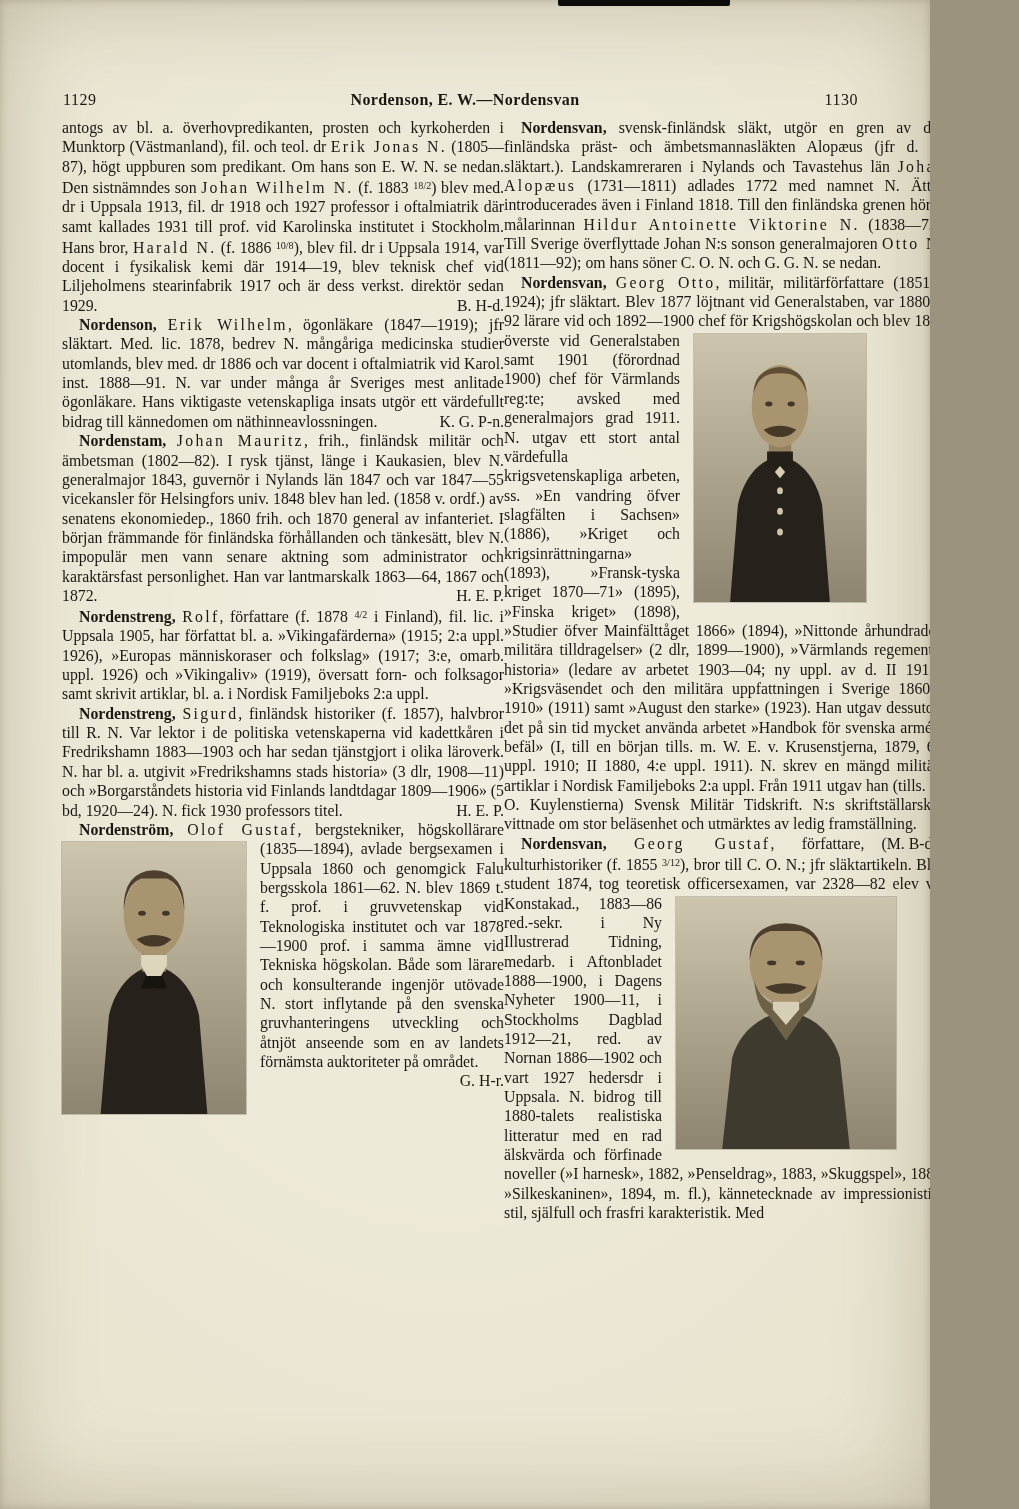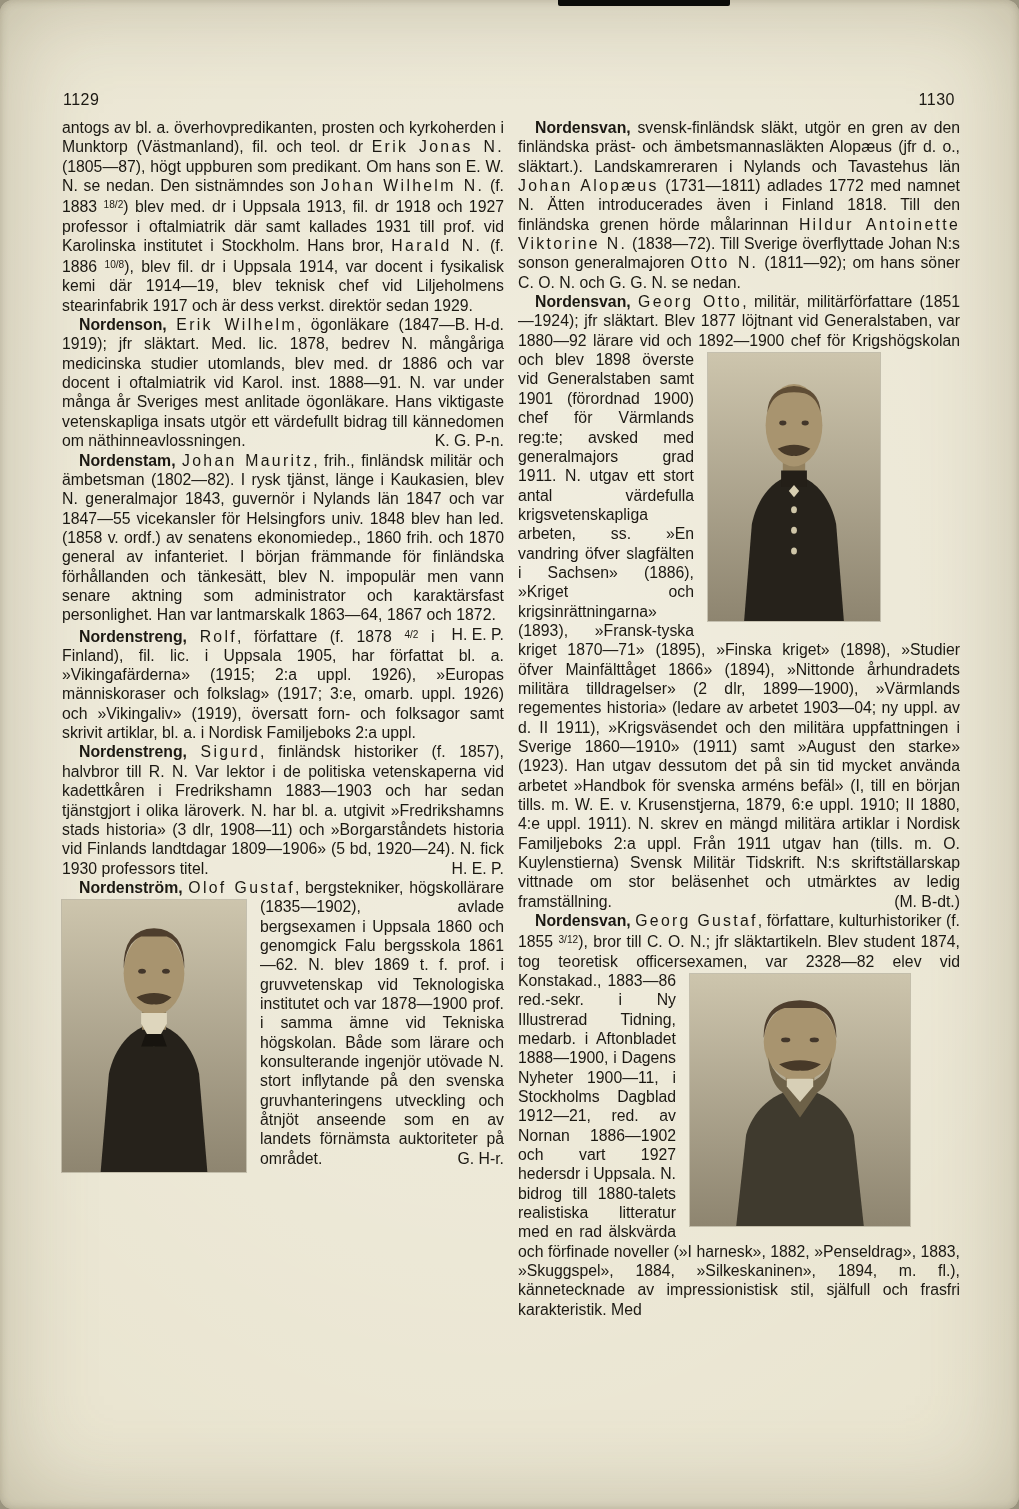--- a/index.html
+++ b/index.html
@@ -5,38 +5,37 @@
   :root{
     --paper:#e9e4cf;
     --ink:#1b1812;
     --ph-light:#cdc5ad;
     --ph-dark:#8e8570;
   }
   *{box-sizing:border-box;}
   html,body{margin:0;padding:0;}
   body{background:#9a947f;width:1019px;}
   .page{
-    position:relative;width:1019px;height:1509px;overflow:hidden;
+    position:relative;width:930px;height:1509px;overflow:hidden;
     background:var(--paper);
     background-image:radial-gradient(ellipse 130% 110% at 48% 42%, rgba(255,255,255,.38), rgba(255,255,255,0) 62%);
     box-shadow:inset 0 0 95px rgba(105,95,65,.32), inset 0 0 9px rgba(90,80,55,.28);
     color:var(--ink);
-    font-family:Liberation Sans, sans-serif;
-    border-radius:13px;
+    font-family:Liberation Serif, serif;
   }
   .scan-mark{
     position:absolute;top:0;left:558px;width:172px;height:6px;
     background:#0b0b09;border-radius:0 0 2px 2px;
   }
   header.running-head{position:relative;padding-top:91px;height:118px;}
   .pageno{position:absolute;top:91px;font-size:16px;letter-spacing:.5px;}
   .pageno.left{left:63px;}
-  .pageno.right{right:64px;}
+  .pageno.right{right:72px;}
   .title{display:block;text-align:center;font-weight:bold;font-size:16px;letter-spacing:.4px;}
-  .columns{display:flex;gap:14px;padding:0 59px 0 62px;}
+  .columns{display:flex;padding:0 59px 0 62px;}
   .col{
     flex:0 0 442px;width:442px;
     font-size:15.8px;line-height:19.35px;
     text-align:justify;text-justify:inter-word;
     hyphens:auto;-webkit-hyphens:auto;
   }
   .col p{margin:0;text-indent:17px;}
   .col p.noindent{text-indent:0;}
   .col b{font-weight:bold;}
   .sp{letter-spacing:2.3px;}
@@ -51,31 +50,32 @@
   .photo svg{display:block;width:100%;height:100%;}
 </style>
 </head>
 <body>
 
 <div class="page">
   <div class="scan-mark"></div>
 
   <header class="running-head">
     <span class="pageno left">1129</span>
+    <div class="title">Nordenson, E. W.—Nordensvan</div>
     <span class="pageno right">1130</span>
   </header>
 
   <main class="columns">
     <div class="col" id="col-left">
         <p class="noindent"><span>antogs av bl. a. överhovpredikanten, prosten och kyrkoherden i Munktorp (Västmanland), fil. och teol. dr </span><span class="sp">Erik Jonas N.</span><span> (1805—87), högt uppburen som predikant. Om hans son E. W. N. se nedan. Den sistnämndes son </span><span class="sp">Johan Wilhelm N.</span><span> (f. 1883 </span><span class="sup">18/2</span><span>) blev med. dr i Uppsala 1913, fil. dr 1918 och 1927 professor i oftalmiatrik där samt kallades 1931 till prof. vid Karolinska institutet i Stockholm. Hans bror, </span><span class="sp">Harald N.</span><span> (f. 1886 </span><span class="sup">10/8</span><span>), blev fil. dr i Uppsala 1914, var docent i fysikalisk kemi där 1914—19, blev teknisk chef vid Liljeholmens stearinfabrik 1917 och är dess verkst. direktör sedan 1929. </span><span class="sig">B. H-d.</span></p>
         <p><b>Nordenson,</b><span> </span><span class="sp">Erik Wilhelm</span><span>, ögonläkare (1847—1919); jfr släktart. Med. lic. 1878, bedrev N. mångåriga medicinska studier utomlands, blev med. dr 1886 och var docent i oftalmiatrik vid Karol. inst. 1888—91. N. var under många år Sveriges mest anlitade ögonläkare. Hans viktigaste vetenskapliga insats utgör ett värdefullt bidrag till kännedomen om näthinneavlossningen. </span><span class="sig">K. G. P-n.</span></p>
         <p><b>Nordenstam,</b><span> </span><span class="sp">Johan Mauritz</span><span>, frih., finländsk militär och ämbetsman (1802—82). I rysk tjänst, länge i Kaukasien, blev N. generalmajor 1843, guvernör i Nylands län 1847 och var 1847—55 vicekansler för Helsingfors univ. 1848 blev han led. (1858 v. ordf.) av senatens ekonomiedep., 1860 frih. och 1870 general av infanteriet. I början främmande för finländska förhållanden och tänkesätt, blev N. impopulär men vann senare aktning som administrator och karaktärsfast personlighet. Han var lantmarskalk 1863—64, 1867 och 1872. </span><span class="sig">H. E. P.</span></p>
         <p><b>Nordenstreng,</b><span> </span><span class="sp">Rolf</span><span>, författare (f. 1878 </span><span class="sup">4/2</span><span> i Finland), fil. lic. i Uppsala 1905, har författat bl. a. »Vikingafärderna» (1915; 2:a uppl. 1926), »Europas människoraser och folkslag» (1917; 3:e, omarb. uppl. 1926) och »Vikingaliv» (1919), översatt forn- och folksagor samt skrivit artiklar, bl. a. i Nordisk Familjeboks 2:a uppl.</span></p>
         <p><b>Nordenstreng,</b><span> </span><span class="sp">Sigurd</span><span>, finländsk historiker (f. 1857), halvbror till R. N. Var lektor i de politiska vetenskaperna vid kadettkåren i Fredrikshamn 1883—1903 och har sedan tjänstgjort i olika läroverk. N. har bl. a. utgivit »Fredrikshamns stads historia» (3 dlr, 1908—11) och »Borgarståndets historia vid Finlands landtdagar 1809—1906» (5 bd, 1920—24). N. fick 1930 professors titel. </span><span class="sig">H. E. P.</span></p>
-        <p><b>Nordenström,</b><span> </span><span class="sp">Olof Gustaf</span><span>, bergstekniker, högskollärare (1835—1902), avlade </span><span class="photo left" style="width: 184px; height: 272px; margin: 3px 14px 7px 0px;">
+        <p><b>Nordenström,</b><span> </span><span class="sp">Olof Gustaf</span><span>, bergstekniker, högskollärare (1835—1894), avlade </span><span class="photo left" style="width: 184px; height: 272px; margin: 3px 14px 7px 0px;">
             <svg viewBox="0 0 100 130" preserveAspectRatio="none" xmlns="http://www.w3.org/2000/svg" aria-hidden="true">
               <defs>
                 <linearGradient id="grad1" x1="0" y1="0" x2="0" y2="1">
                   <stop offset="0" stop-color="var(--ph-light)"></stop>
                   <stop offset="1" stop-color="var(--ph-dark)"></stop>
                 </linearGradient>
               </defs>
               <rect width="100" height="130" fill="url(#grad1)"></rect>
               <path d="M50,59 C37,61 28.5,71 25.5,83 L21,130 L79,130 L74.5,83 C71.5,71 63,61 50,59Z" fill="#26221b"></path>
               <rect x="43.5" y="48" width="13" height="14" fill="#93815f"></rect>

